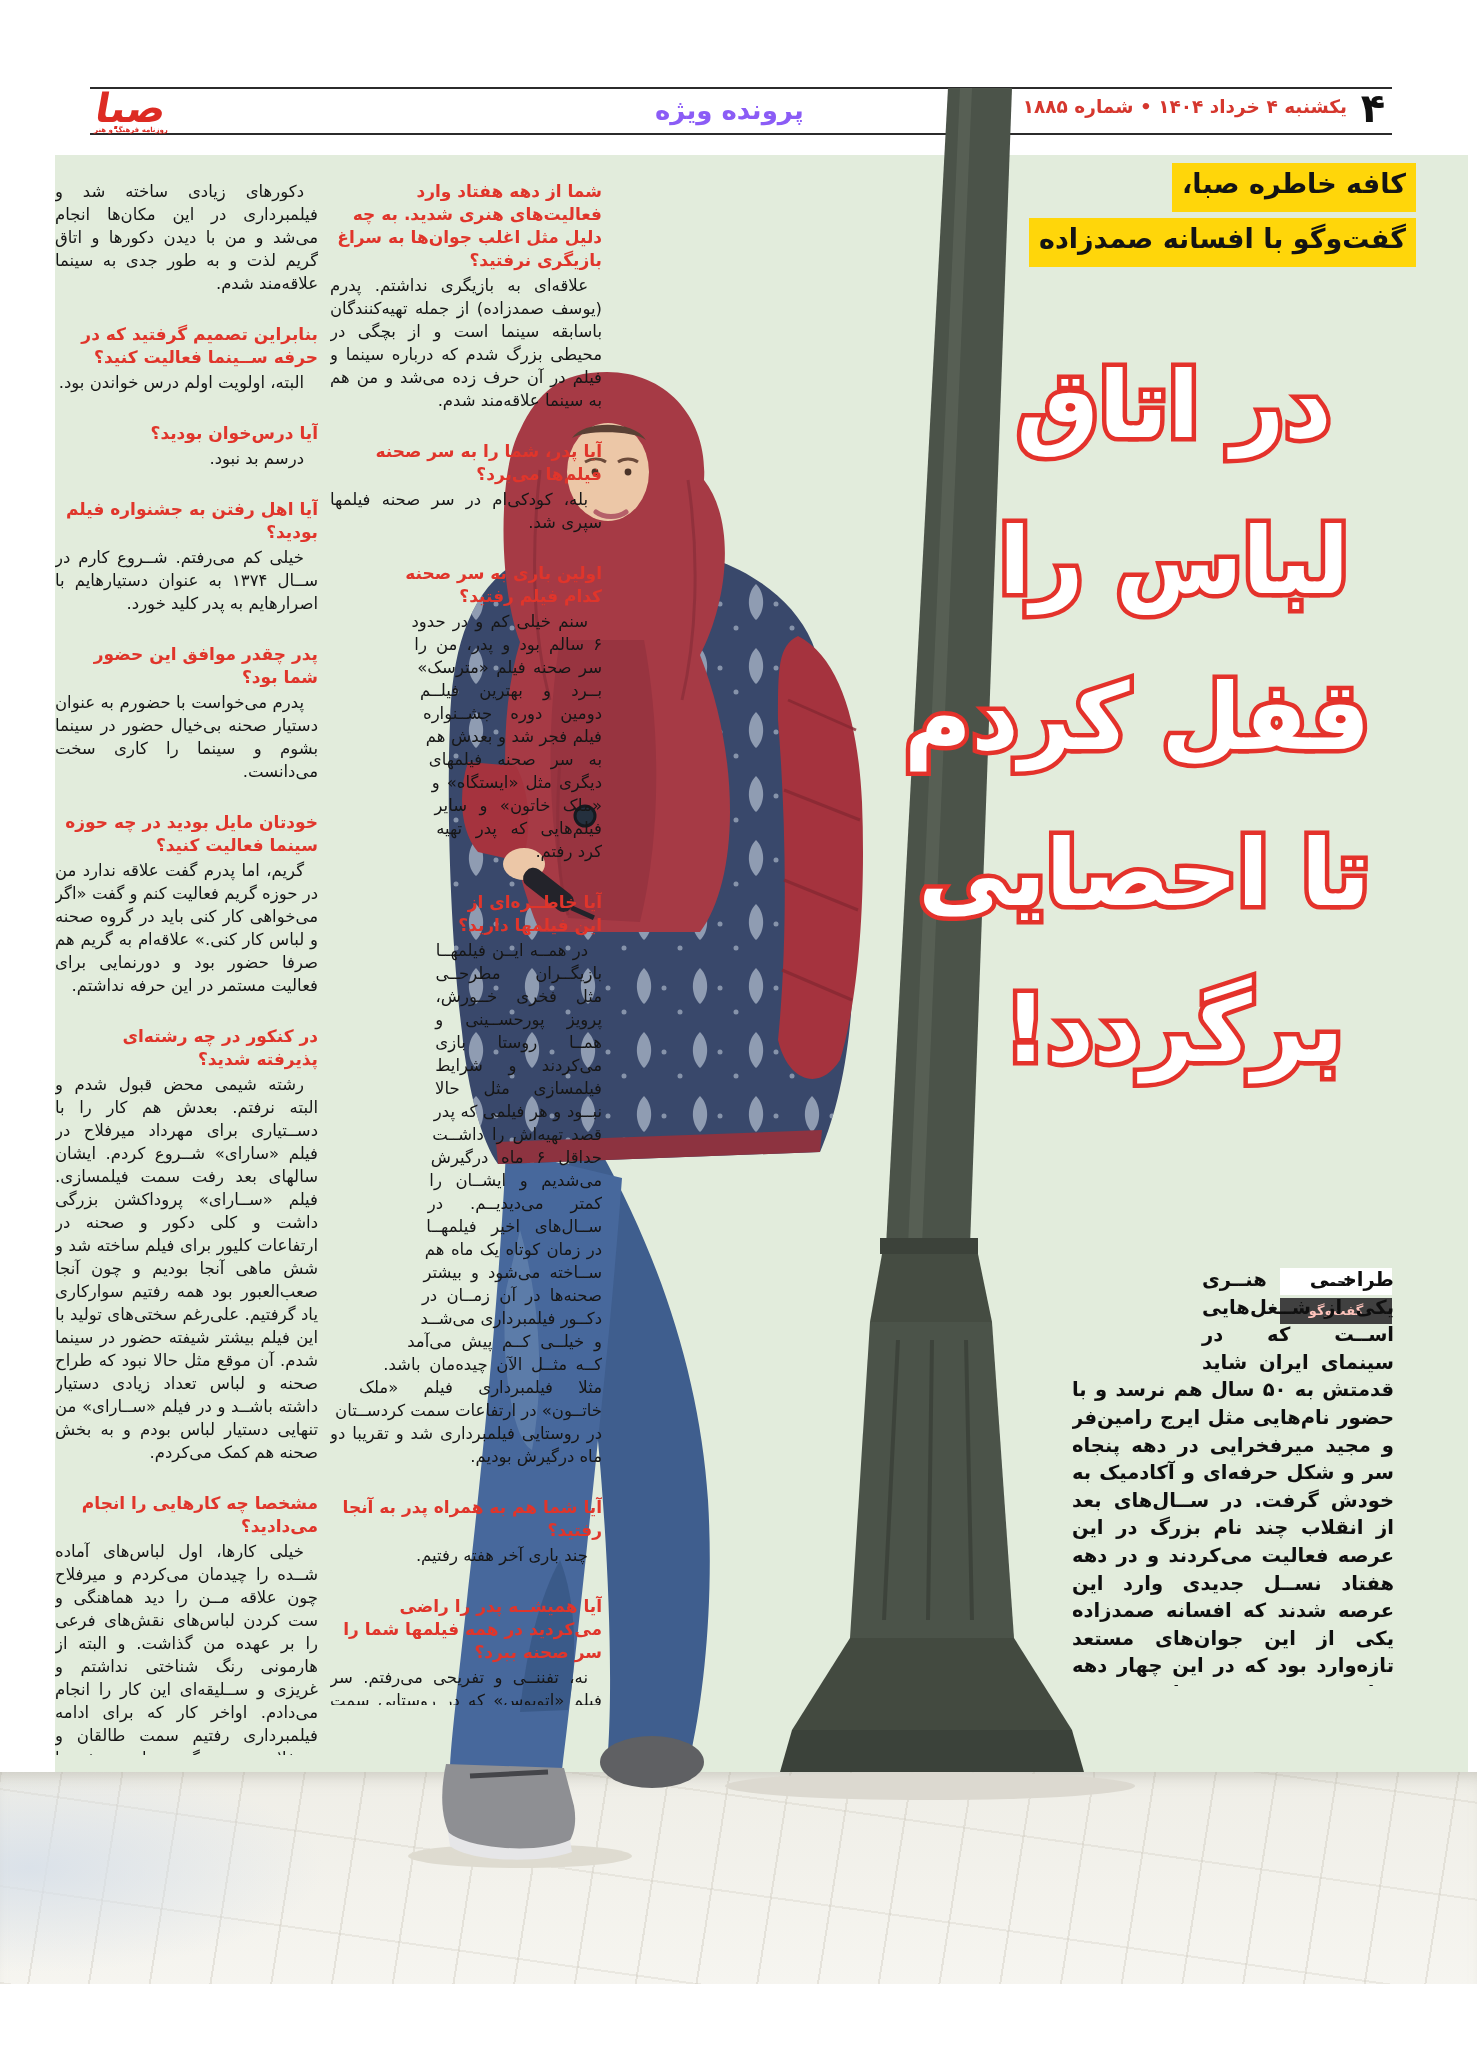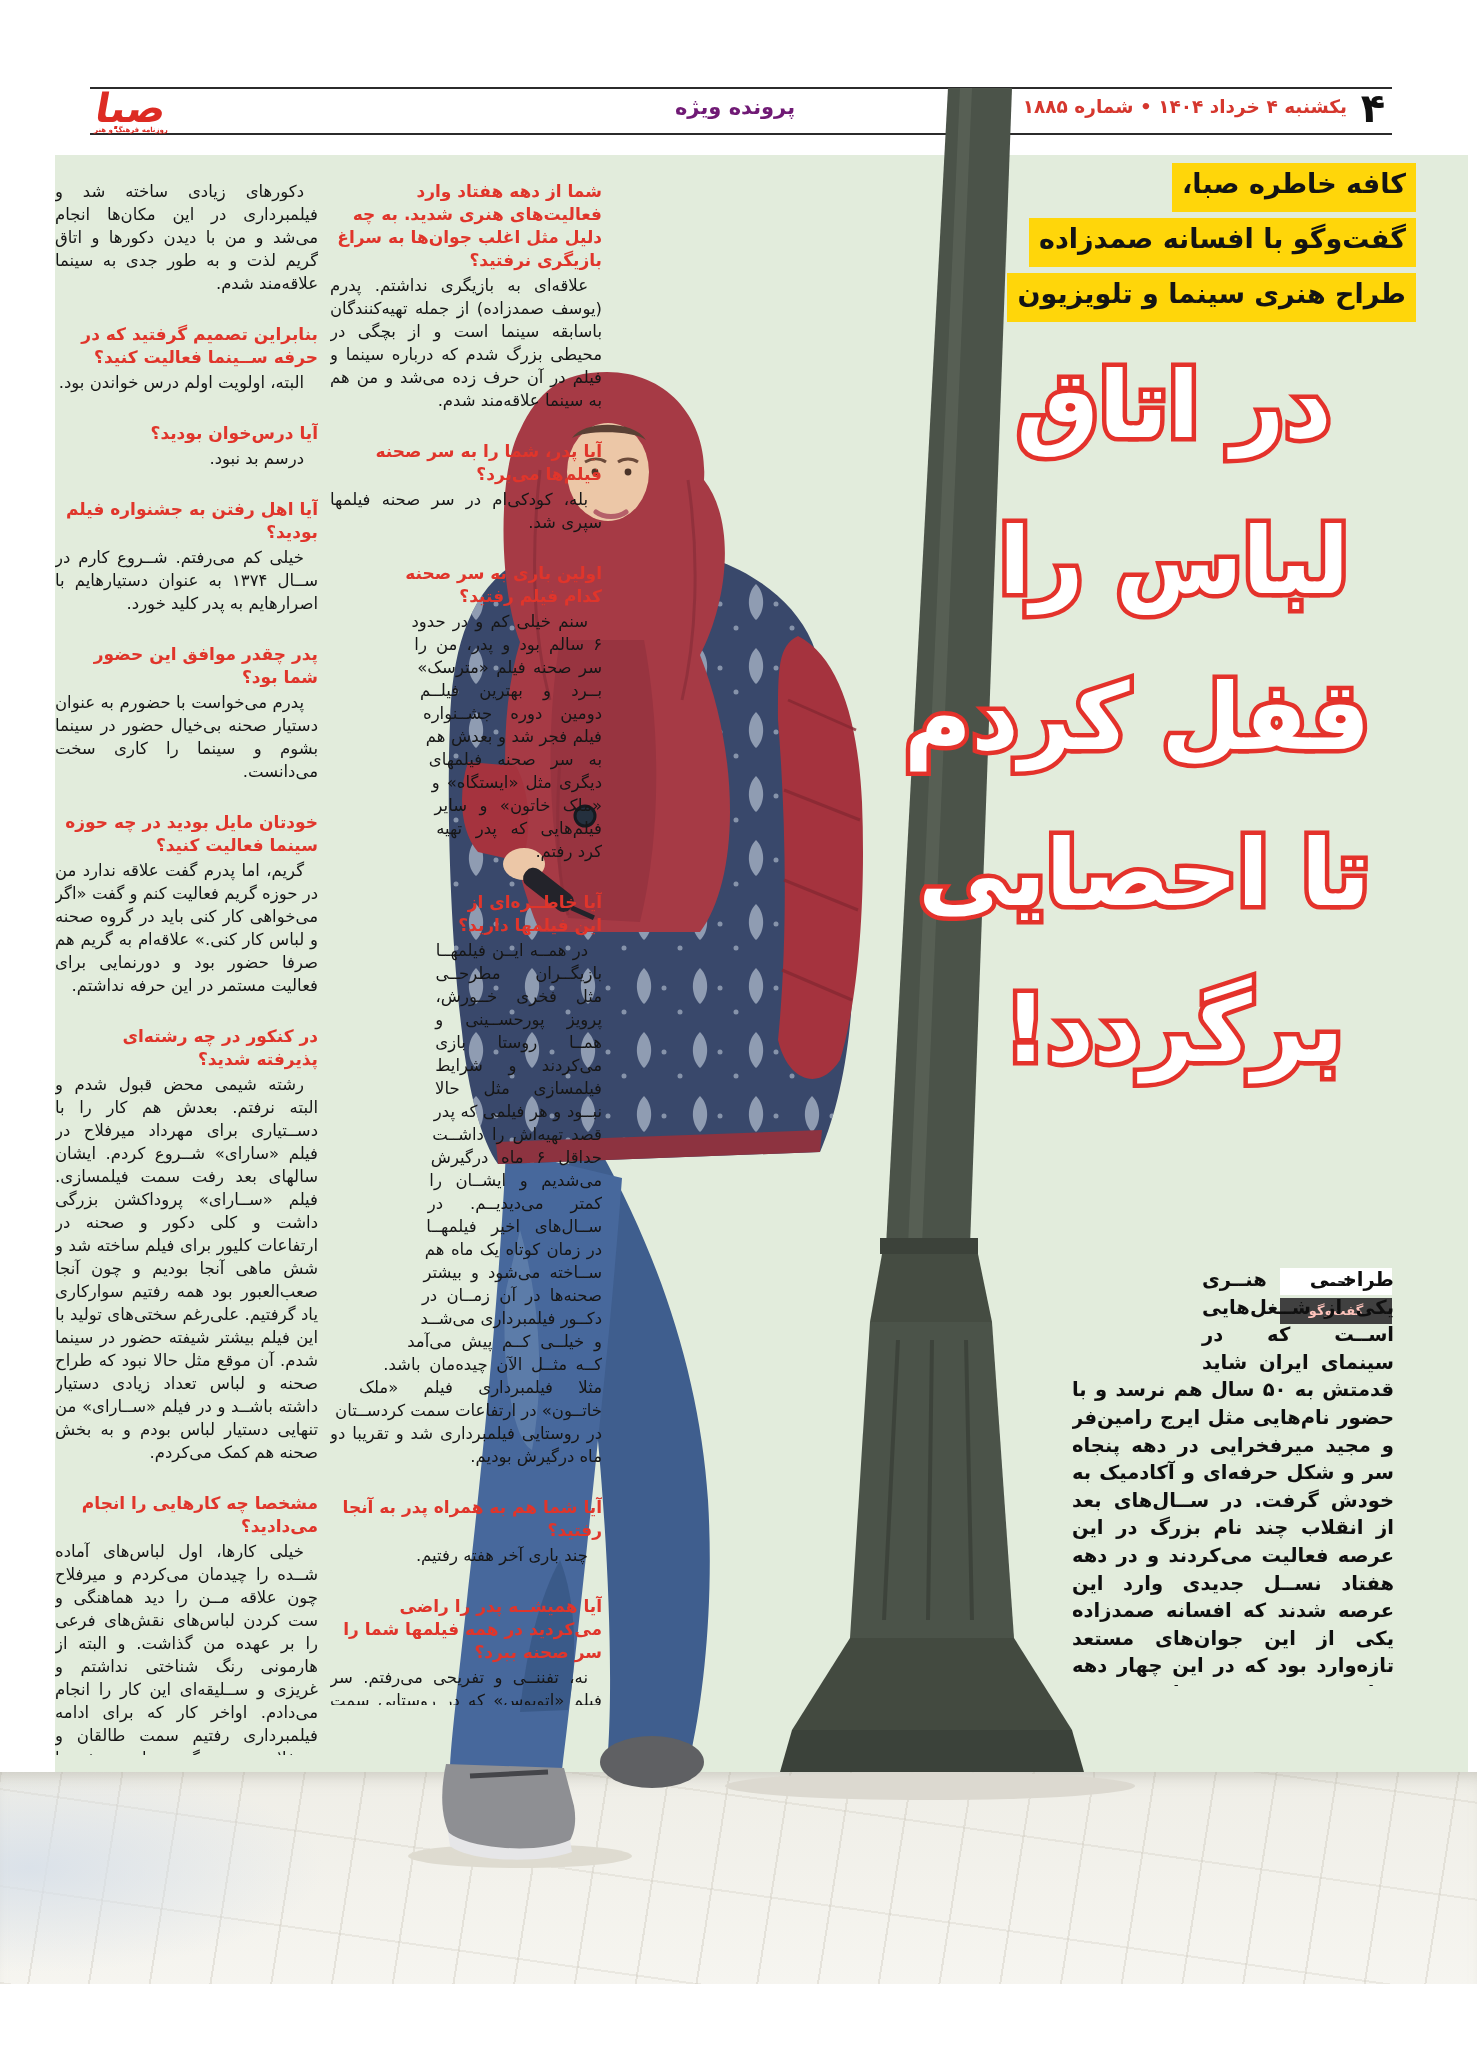--- a/index.html
+++ b/index.html
@@ -6,22 +6,22 @@
   .page{position:relative;width:1477px;height:2067px;background:#fff;overflow:hidden;
         font-family:"DejaVu Sans",sans-serif;direction:rtl;}
   
   .rule{position:absolute;left:90px;width:1302px;height:2px;background:#2b2b2b;z-index:1;}
   .rule.top{top:87px;}
   .rule.bottom{top:133px;}
   .page-number{position:absolute;left:1352px;top:84px;width:42px;text-align:center;
         font-size:40px;font-weight:bold;color:#111;z-index:4;line-height:48px;}
   .date-line{position:absolute;left:1055px;top:96px;width:292px;text-align:left;direction:rtl;
         font-size:18.5px;font-weight:bold;color:#d5372e;z-index:4;white-space:nowrap;}
-  .section-label{position:absolute;left:655px;top:95px;width:160px;text-align:center;
-        font-size:21px;font-weight:bold;color:#701a75;z-index:4;}
+  .section-label{position:absolute;left:655px;top:95px;width:160px;text-align:left;
+        font-size:26px;font-weight:bold;color:#8b5cf6;z-index:4;}
   .logo{position:absolute;left:88px;top:88px;z-index:4;color:#dd2b23;text-align:center;width:86px;}
   .logo .logo-word{font-size:40px;font-weight:bold;line-height:40px;transform:skewX(-10deg);display:inline-block;}
   .logo .logo-tagline{font-size:7px;font-weight:bold;margin-top:-2px;letter-spacing:1px;}
   
   .green-panel{position:absolute;left:55px;top:155px;width:1413px;height:1617px;background:#e2ecdc;z-index:0;}
   .pavement{position:absolute;left:0;top:1772px;width:1477px;height:212px;z-index:1;
      background:
        radial-gradient(420px 150px at 2% 45%, rgba(216,224,233,.9) 0%, rgba(216,224,233,0) 70%),
        repeating-linear-gradient(99deg, rgba(203,198,186,.38) 0 2px, rgba(0,0,0,0) 2px 60px),
        repeating-linear-gradient(8deg, rgba(203,198,186,.28) 0 2px, rgba(0,0,0,0) 2px 96px),
@@ -177,21 +177,20 @@
         <div class="qa q">آیا شما هم به همراه پدر به آنجا رفتید؟</div>
         <div class="qa a">چند باری آخر هفته رفتیم.</div>
         <div class="qa q">آیا همیشــه پدر را راضی می‌کردید در همه فیلمها شما را سر صحنه ببرد؟</div>
         <div class="qa a">نه، تفننــی و تفریحی می‌رفتم. سر فیلم «اتوبوس» که در روستایی سمت ارومیه فیلمبرداری می‌شد</div>
       </div>
   </div>
 
   <div class="kicker">
       <div class="kicker-line">کافه خاطره صبا،</div>
       <div class="kicker-line">گفت‌وگو با افسانه صمدزاده</div>
-      <div class="kicker-line">طراح هنری سینما و تلویزیون</div>
     </div>
 
   <div class="headline">
       <div class="headline-line">در اتاق</div>
       <div class="headline-line">لباس را</div>
       <div class="headline-line">قفل کردم</div>
       <div class="headline-line">تا احصایی</div>
       <div class="headline-line">برگردد!</div>
     </div>
 

